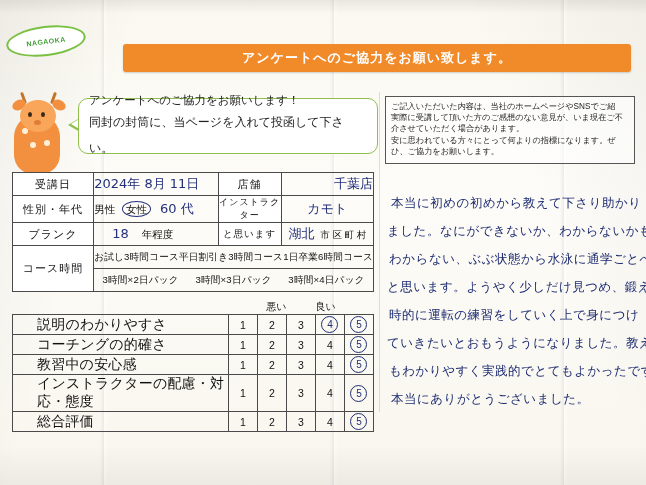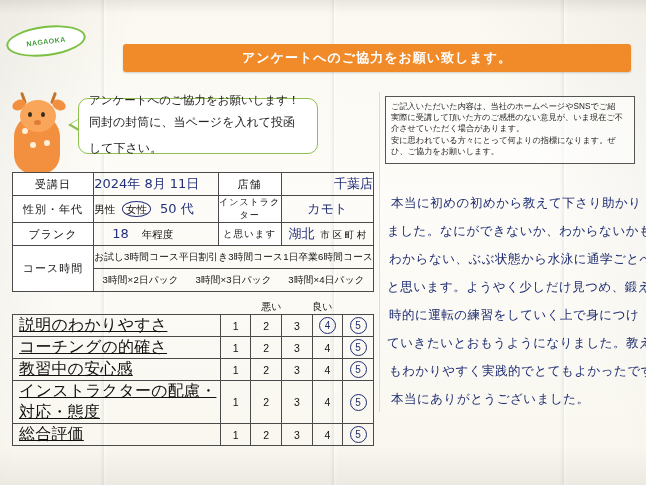--- a/index.html
+++ b/index.html
@@ -156,21 +156,21 @@
     border-radius: 50%;
     width: 6px;
     height: 6px;
   }
 
   
   .bubble {
     position: absolute;
     left: 78px;
     top: 98px;
-    width: 240px;
+    width: 300px;
     height: 56px;
     background: #ffffff;
     border: 1.5px solid #8fbf4d;
     border-radius: 10px;
     display: flex;
     flex-direction: column;
     justify-content: center;
     padding: 0 10px;
     box-sizing: border-box;
   }
@@ -282,25 +282,24 @@
   .rating td, .rating th {
     border: 1px solid #4a4a4a;
     height: 19px;
     padding: 0;
     font-weight: normal;
     text-align: center;
     color: #111;
   }
   .rating .qcol {
     text-align: left;
-    padding-left: 6px;
+    padding-left: 24px;
     width: 176px;
-    font-size: 16px;
+    font-size: 14px;
     letter-spacing: 0.2px;
-    text-decoration: underline;
   }
   .rating .numcol { width: 26px; }
   .rating-head td {
     border: none;
     height: 14px;
     font-size: 10px;
   }
   .circled {
     display: inline-block;
     width: 15px;
@@ -415,21 +414,21 @@
       <td class="lbl" style="width:62px">店舗</td>
       <td class="val" style="text-align:right">
         <span class="hand hand-blue">千葉店</span>
       </td>
     </tr>
     <tr>
       <td class="lbl">性別・年代</td>
       <td class="val">
         <span style="font-size:10.5px">男性</span>
         <span class="circle-mark" style="font-size:10.5px; margin-left:4px">女性</span>
-        <span class="hand hand-blue" style="margin-left:6px">50 代</span>
+        <span class="hand hand-blue" style="margin-left:6px">60 代</span>
       </td>
       <td class="lbl" style="width:62px; font-size:9px">インストラクター</td>
       <td class="val" style="text-align:center">
         <span class="hand hand-blue">カモト</span>
       </td>
     </tr>
     <tr>
       <td class="lbl">ブランク</td>
       <td class="val">
         <span class="hand hand-blue" style="margin-left:18px">18</span>

